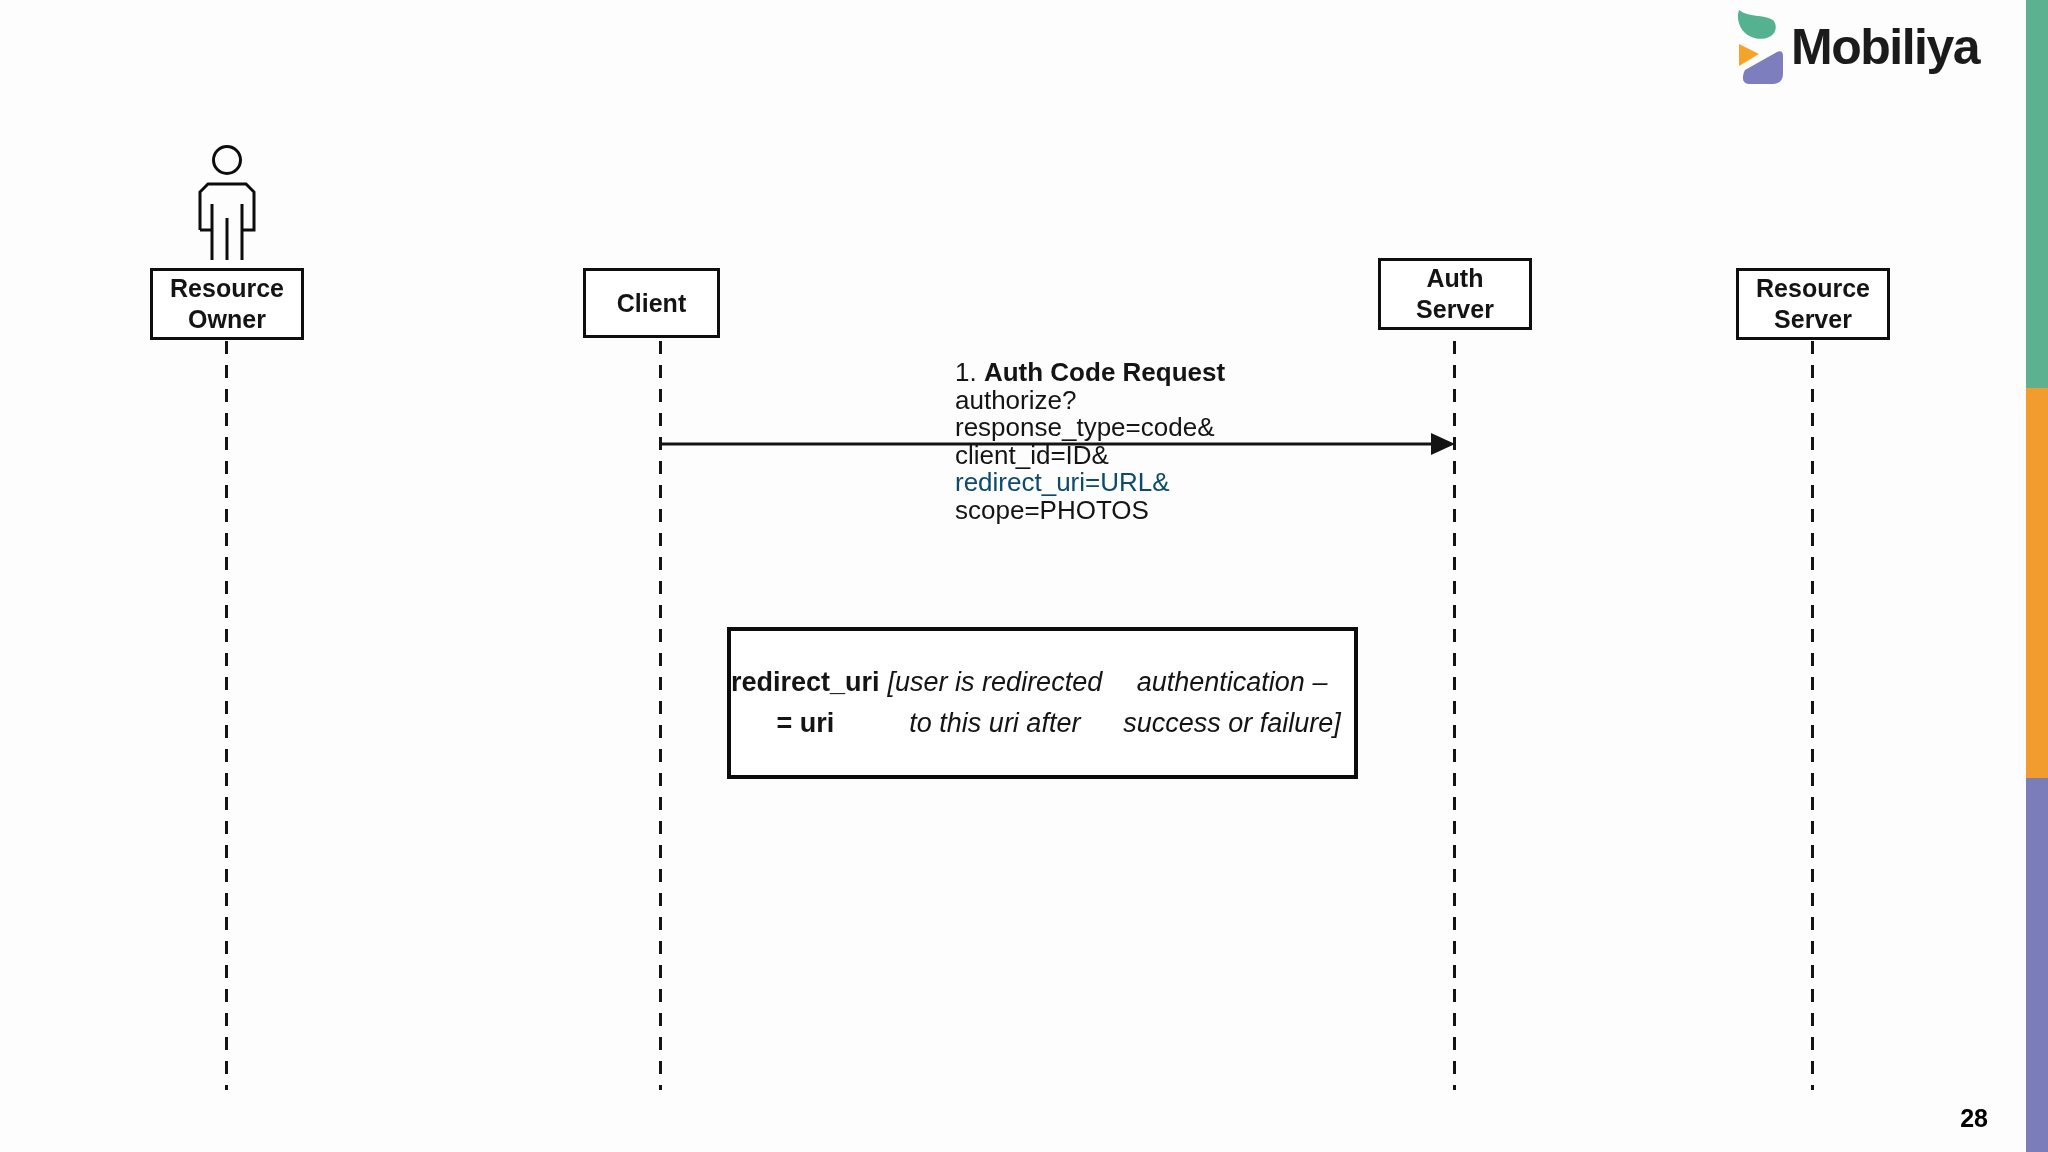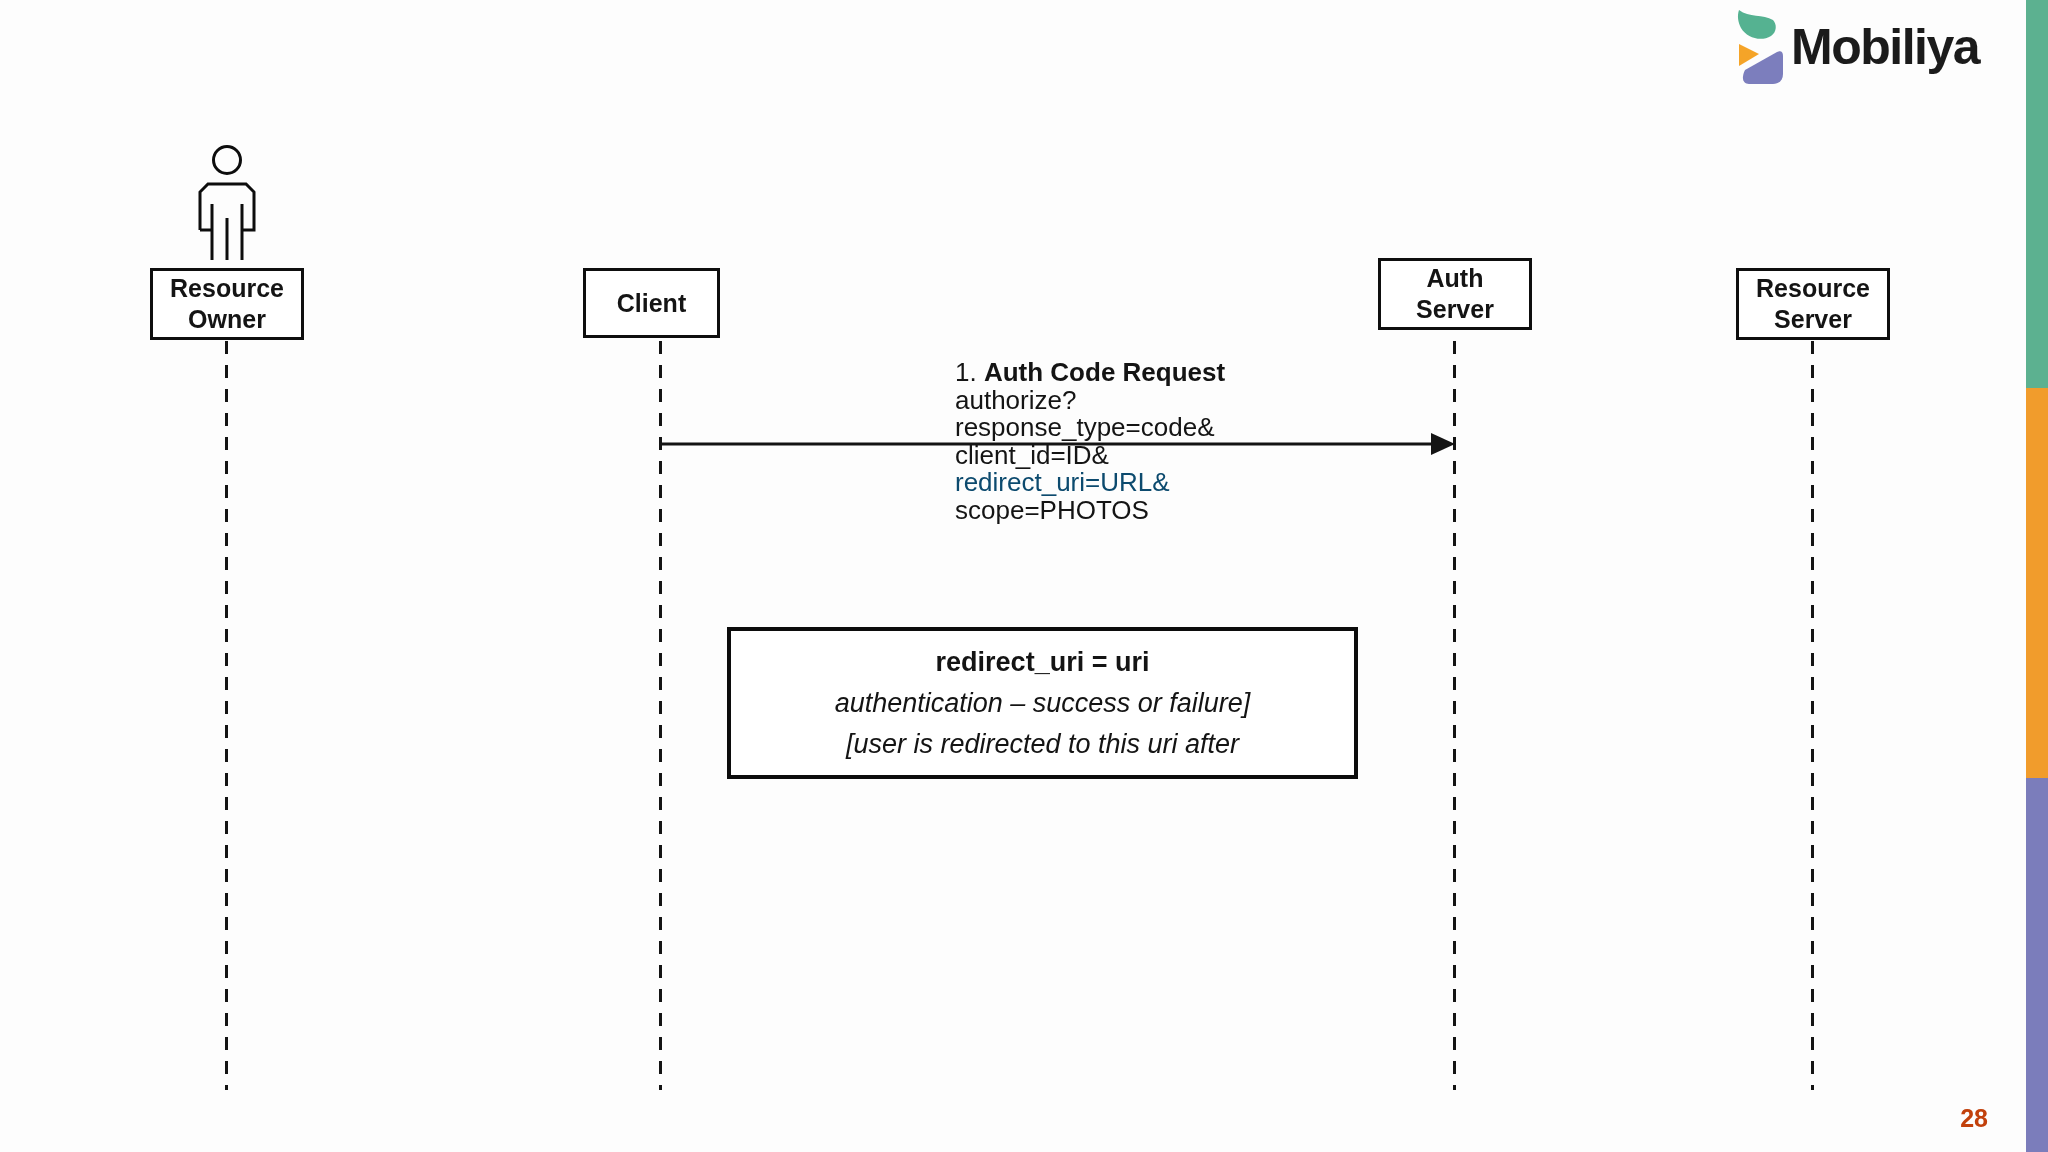--- a/index.html
+++ b/index.html
@@ -57,30 +57,30 @@
   .message-arrow { position:absolute; left:661px; top:430px; width:800px; height:28px; }
 
   
   .message-label { position:absolute; left:955px; top:359px; font-size:26px; line-height:27.5px; }
   .msg-bold { font-weight:bold; }
 
   
   .note-box {
     position:absolute; left:727px; top:627px; width:631px; height:152px;
     box-sizing:border-box; border:4px solid #0c0c0c; background:#ffffff;
-    display:flex; flex-direction:column; align-items:center; justify-content:center;
+    display:flex; align-items:center; justify-content:center;
     text-align:center;
   }
   .note-title { font-size:27px; font-weight:bold; line-height:41px; }
   .note-body  { font-size:27px; font-style:italic; line-height:41px; }
 
   
   .page-number {
     position:absolute; right:60px; top:1104px;
-    font-size:25px; font-weight:bold; color:#c2410c;
+    font-size:25px; font-weight:bold; color:#000000;
   }
 </style>
 </head>
 <body>
 
 <div class="slide">
 
 
   <div class="logo">
     <svg class="logo-mark" viewBox="0 0 56 84">
@@ -128,19 +128,19 @@
     <div><span>1. </span><span class="msg-bold">Auth Code Request</span></div>
     <div>authorize?</div>
     <div>response_type=code&amp;</div>
     <div>client_id=ID&amp;</div>
     <div style="color:#0c4a6e">redirect_uri=URL&amp;</div>
     <div>scope=PHOTOS</div>
   </div>
 
   <div class="note-box">
     <div class="note-title">redirect_uri = uri</div>
+    <div class="note-body">[user is redirected to this uri after</div>
     <div class="note-body">authentication – success or failure]</div>
-    <div class="note-body">[user is redirected to this uri after</div>
   </div>
 
   <div class="page-number">28</div>
 
 </div>
 
 </body></html>

